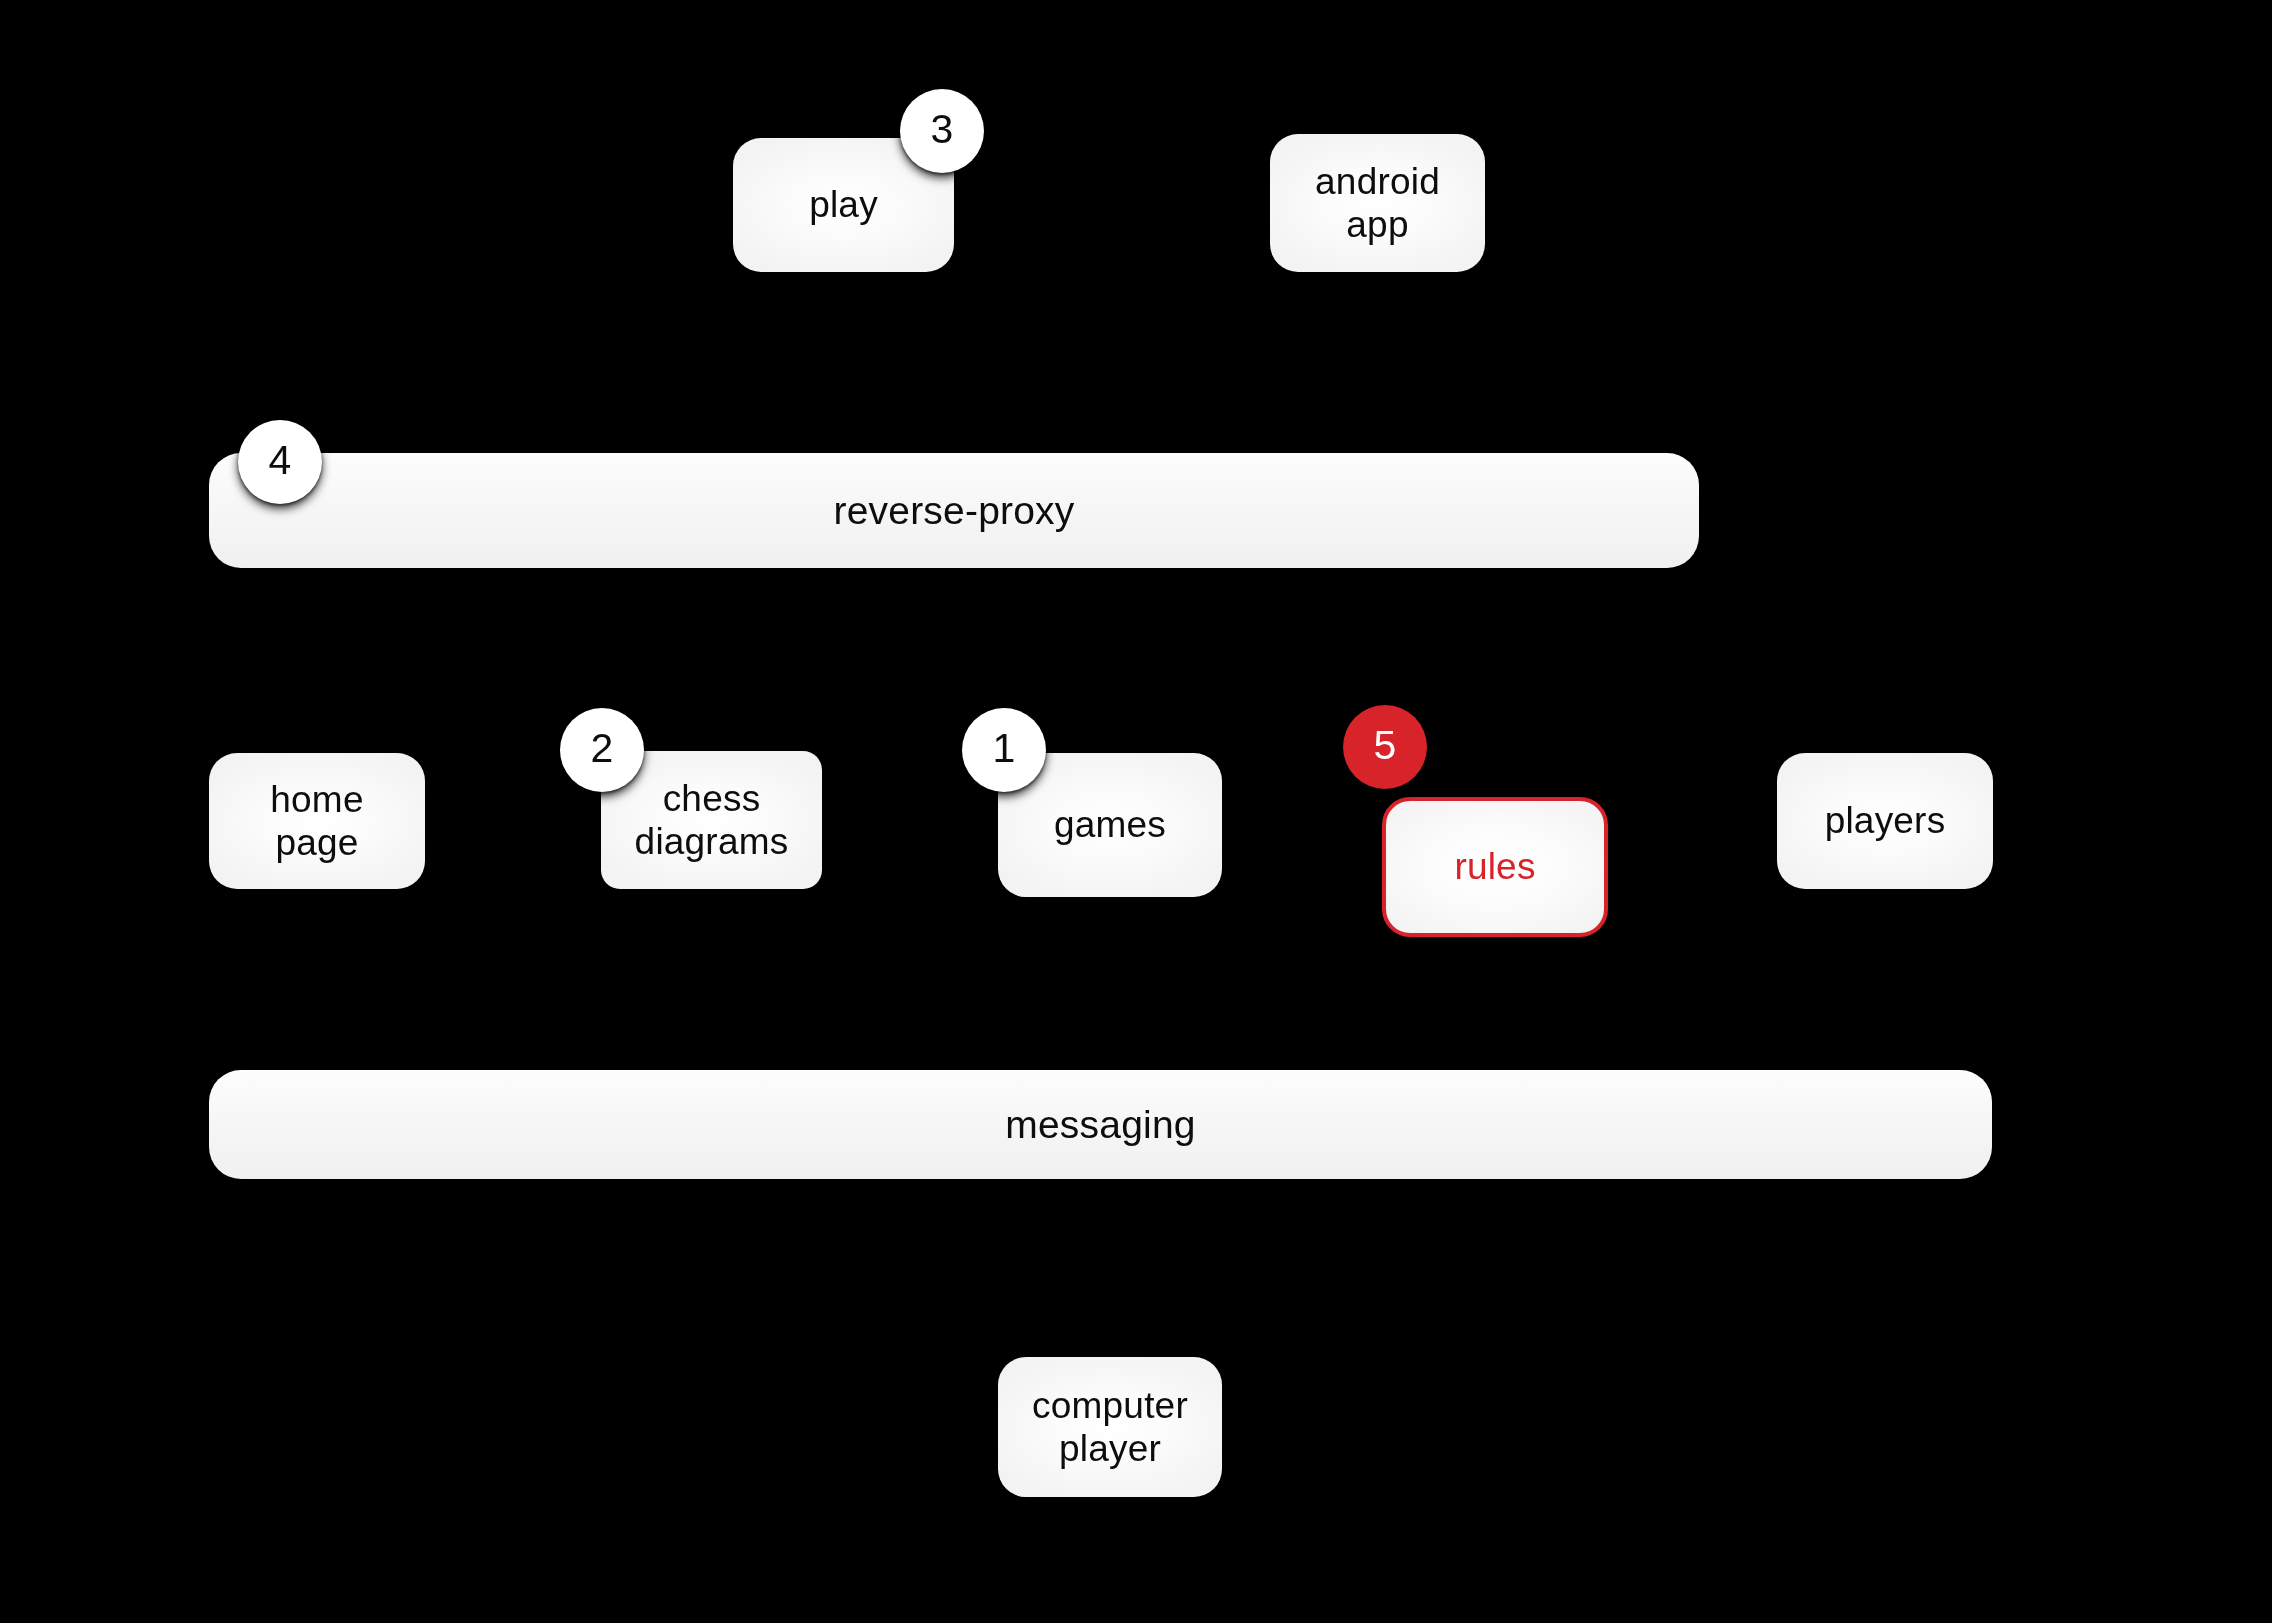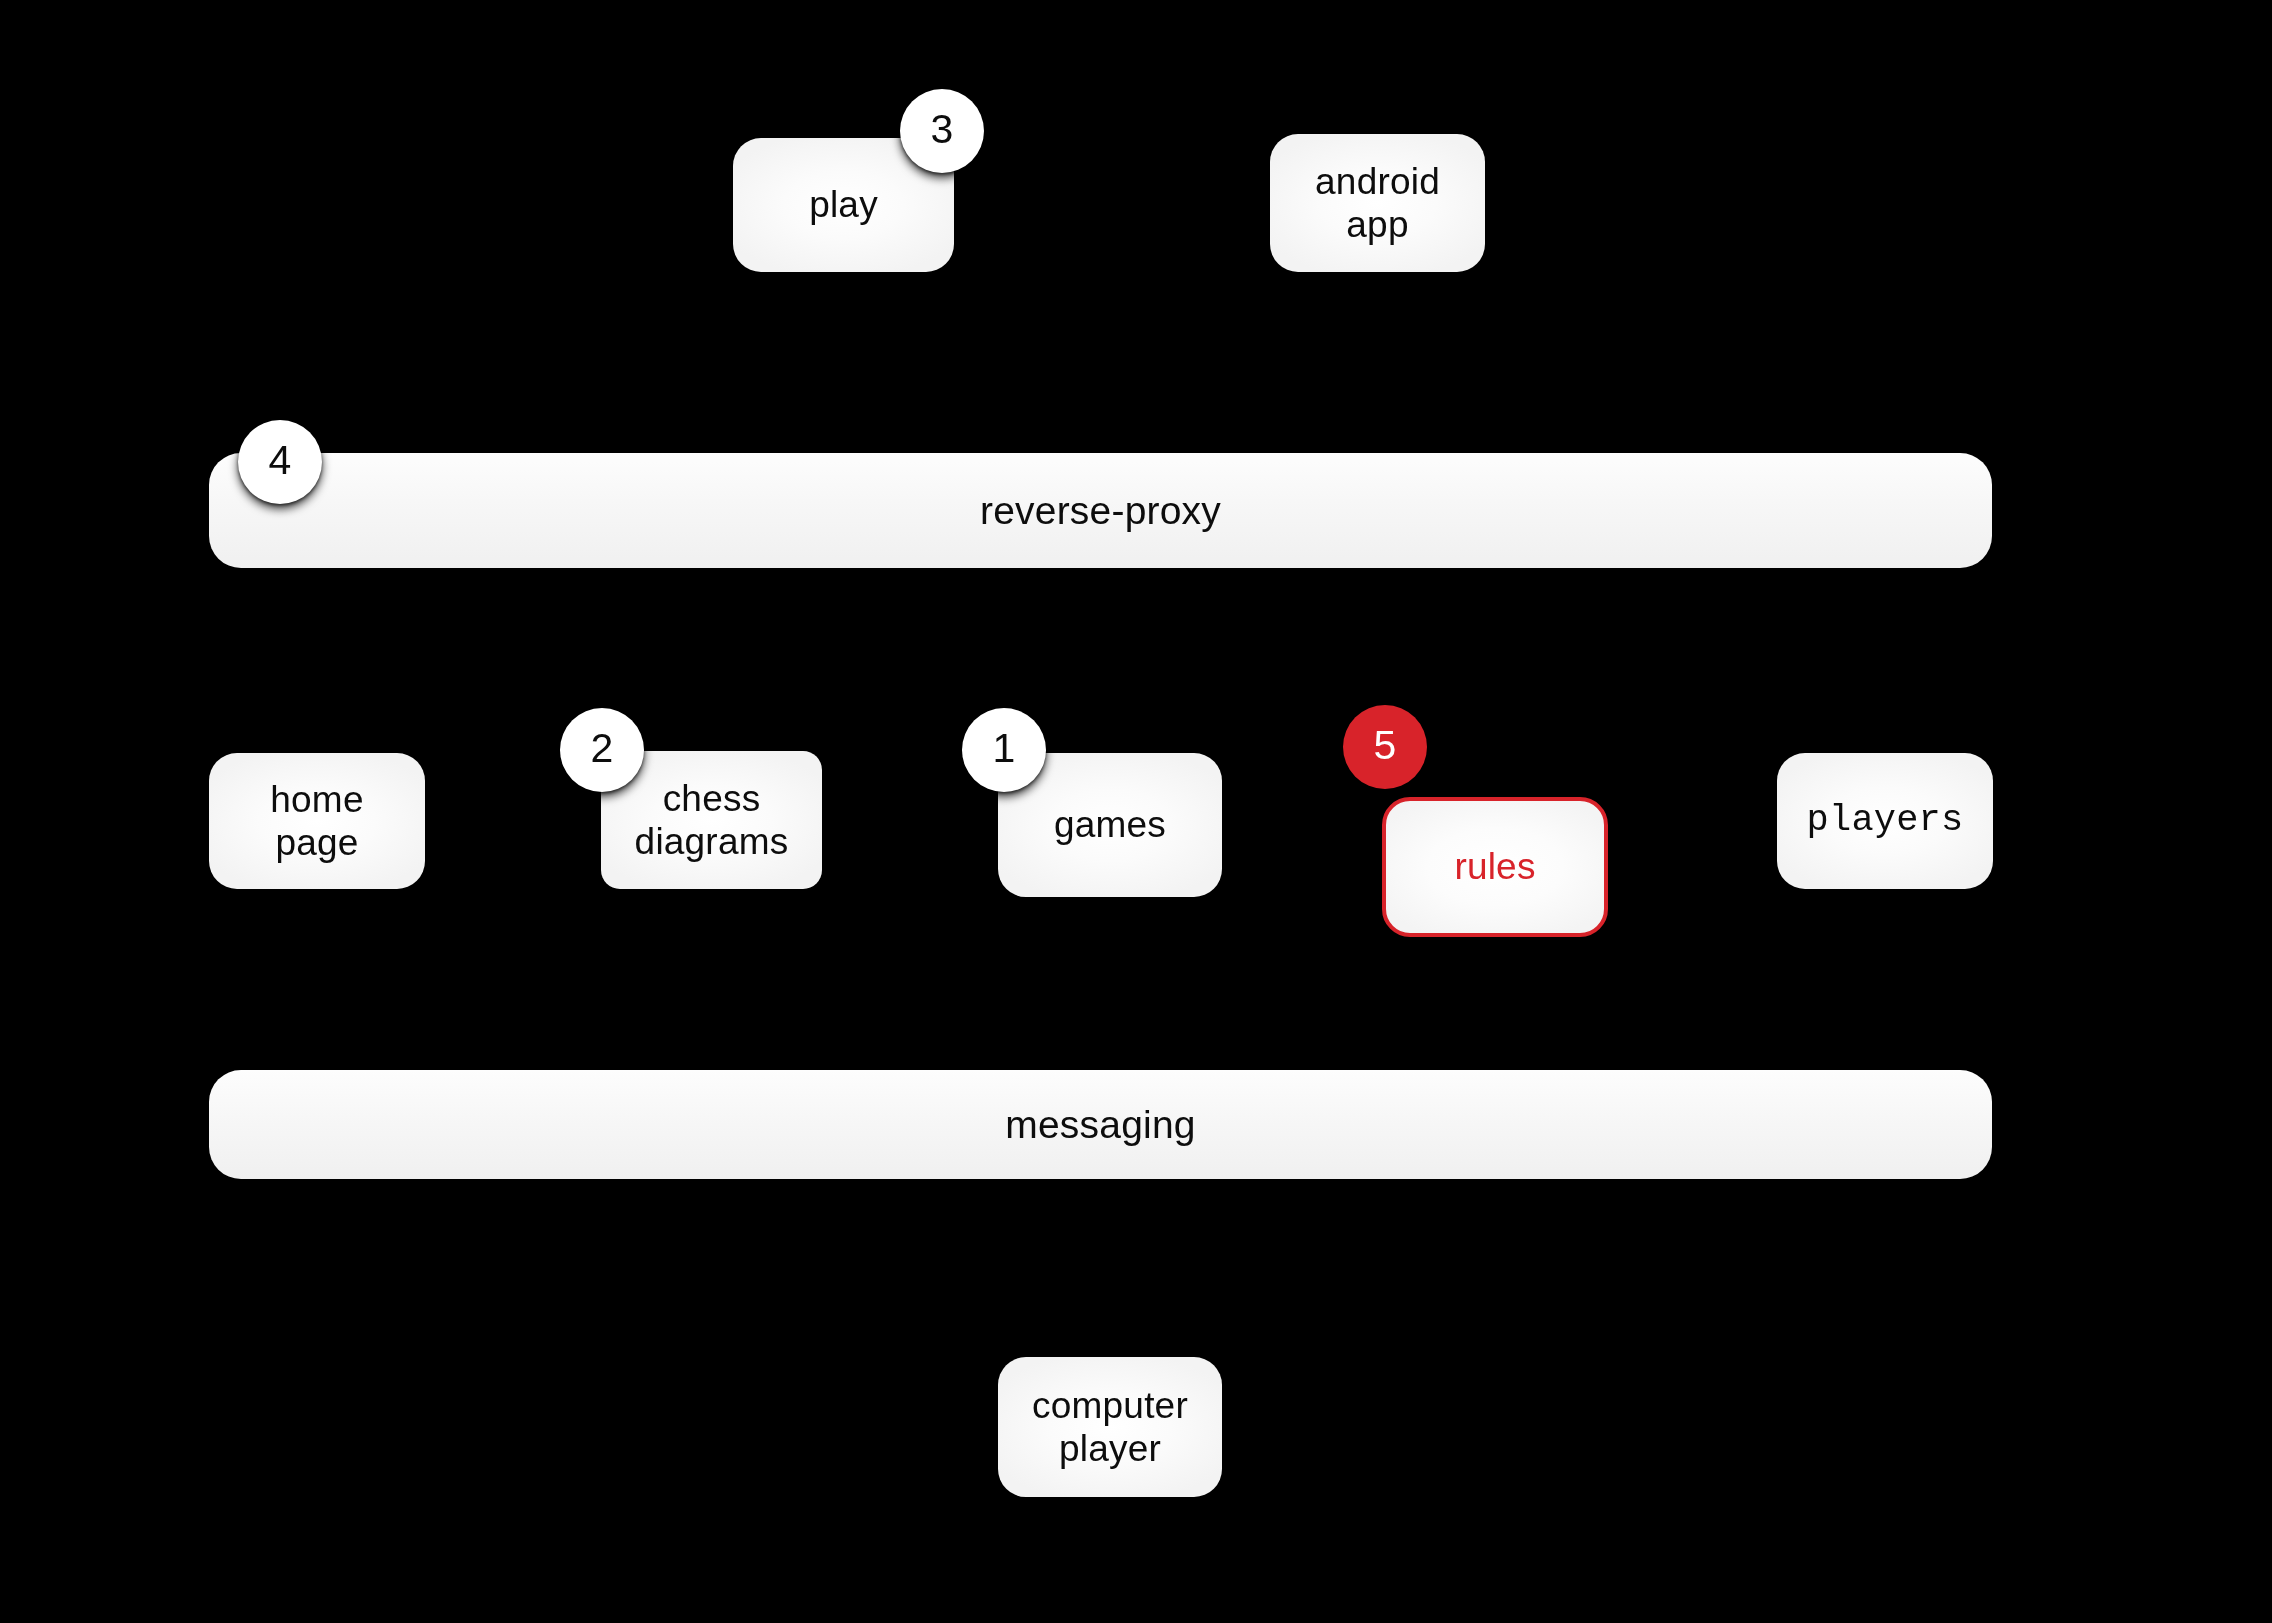--- a/index.html
+++ b/index.html
@@ -107,21 +107,21 @@
   </div>
   <div class="badge" style="left:900px; top:89px;">
     <span class="badge-num">3</span>
   </div>
 
   <div class="node" style="left:1252px; top:134px; width:215px; height:138px;margin-left:18px;">
     <span class="node-label">android
 app</span>
   </div>
 
-  <div class="node bar" style="left:209px; top:453px; width:1783px; height:115px;justify-content:center;">
+  <div class="node bar" style="left:209px; top:453px; width:1490px; height:115px;justify-content:center;">
     <span class="node-label">reverse-proxy</span>
   </div>
   <div class="badge" style="left:238px; top:420px;">
     <span class="badge-num">4</span>
   </div>
 
   <div class="node" style="left:209px; top:753px; width:216px; height:136px;">
     <span class="node-label">home
 page</span>
   </div>
@@ -141,21 +141,21 @@
     <span class="badge-num">1</span>
   </div>
 
   <div class="node highlight" style="left:1382px; top:749px; width:226px; height:140px;">
     <span class="node-label">rules</span>
   </div>
   <div class="badge accent" style="left:1343px; top:705px;">
     <span class="badge-num">5</span>
   </div>
 
-  <div class="node" style="left:1777px; top:753px; width:216px; height:136px;font-family:Liberation Mono, monospace;">
+  <div class="node" style="left:1777px; top:753px; width:216px; height:136px;">
     <span class="node-label">players</span>
   </div>
 
   <div class="node bar" style="left:209px; top:1070px; width:1783px; height:109px;">
     <span class="node-label">messaging</span>
   </div>
 
   <div class="node" style="left:998px; top:1357px; width:224px; height:140px;">
     <span class="node-label">computer
 player</span>

